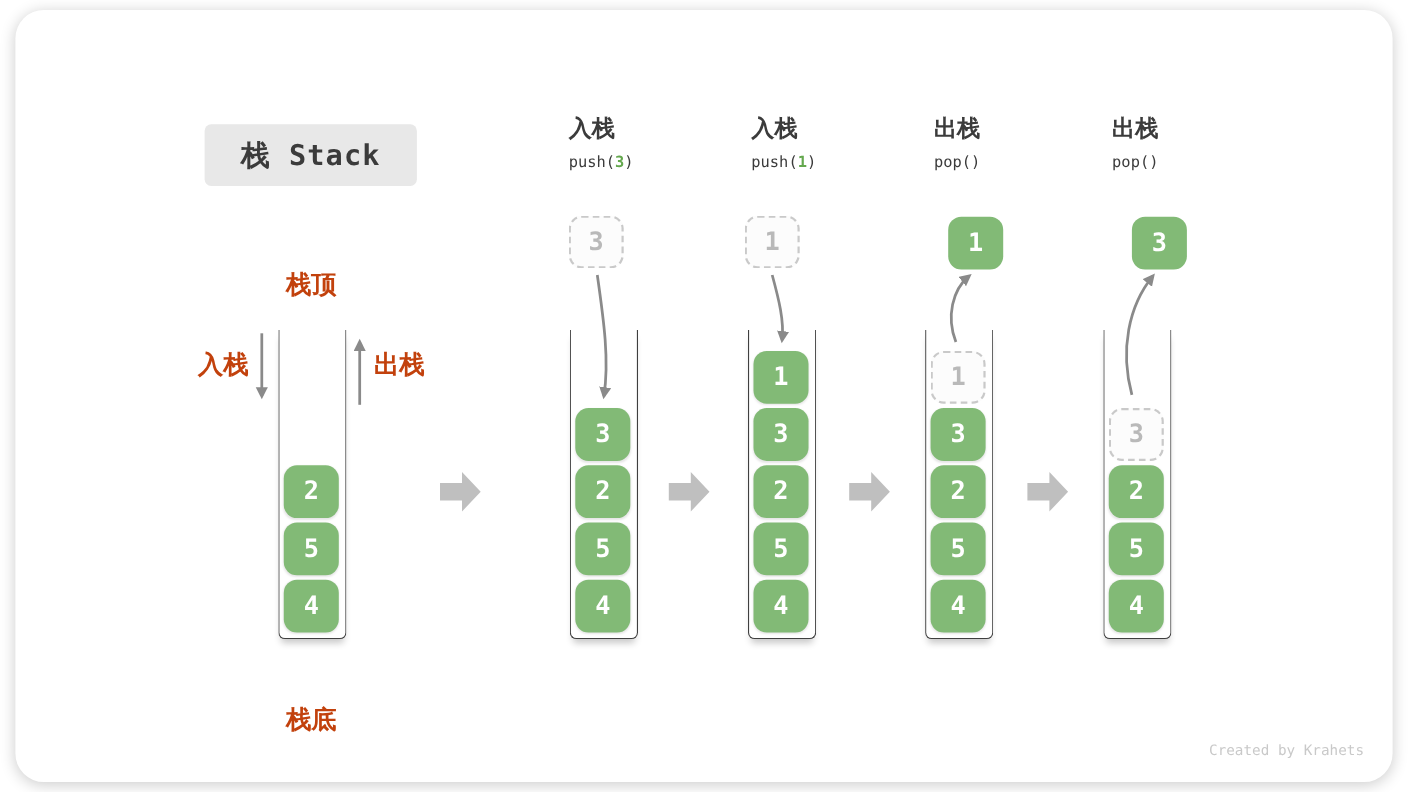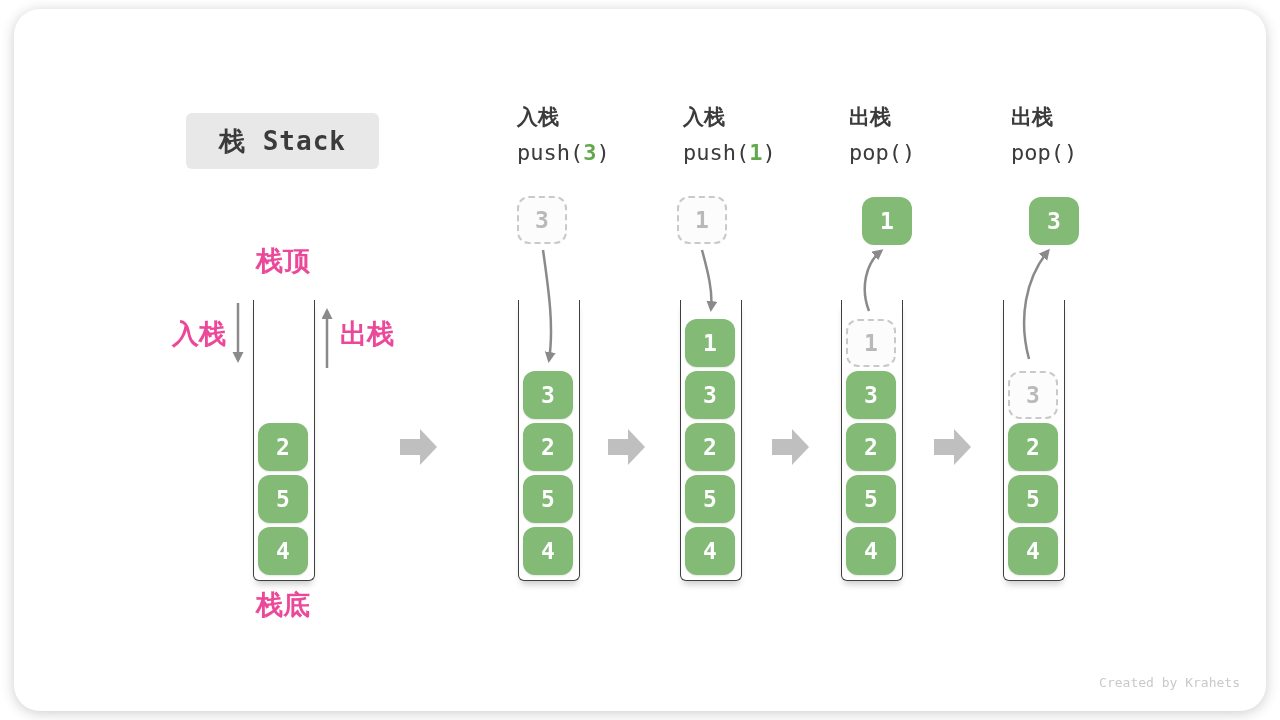--- a/index.html
+++ b/index.html
@@ -18,25 +18,25 @@
     background:#e8e8e8; border-radius:6px;
     display:flex; align-items:center; justify-content:center;
     font-family:"DejaVu Sans Mono", monospace;
     font-size:26px; font-weight:700; color:#3b3b3b; letter-spacing:1px;
   }
   .op {
     position:absolute; top:103px; display:flex; flex-direction:column; gap:9px;
   }
   .op-cjk { font-size:21px; font-weight:700; color:#3b3b3b; }
   .op-code {
-    font-family:"DejaVu Sans Mono", monospace; font-size:22px; color:#3b3b3b;
+    font-family:"DejaVu Sans Mono", monospace; font-size:14px; color:#3b3b3b;
   }
   .op-code .arg { color:#64a84e; font-weight:700; }
   .cjk-label {
-    position:absolute; font-size:27px; font-weight:700; color:#ec4899;
+    position:absolute; font-size:23px; font-weight:700; color:#c2410c;
     text-align:center;
   }
   .stack-container {
     position:absolute; top:300px; width:60px; height:280px;
     border-left:1.5px solid #3f3f3f; border-right:1.5px solid #3f3f3f;
     border-bottom:1.5px solid #3f3f3f; border-radius:0 0 6px 6px;
     box-shadow:0 6px 7px -3px rgba(0,0,0,0.22);
     background:#ffffff;
   }
   .cell {
@@ -85,21 +85,21 @@
   <div class="op" style="left:849px">
     <div class="op-cjk">出栈</div>
     <div class="op-code"><span>pop(</span><span class="arg"></span><span>)</span></div>
   </div>
   <div class="op" style="left:1011px">
     <div class="op-cjk">出栈</div>
     <div class="op-code"><span>pop(</span><span class="arg"></span><span>)</span></div>
   </div>
 
   <div class="cjk-label" style="left:233px; top:243px; width:100px;">栈顶</div>
-  <div class="cjk-label" style="left:233px; top:587px; width:100px;">栈底</div>
+  <div class="cjk-label" style="left:233px; top:639px; width:100px;">栈底</div>
   <div class="cjk-label" style="left:160px; top:316px; width:66px; text-align:right;">入栈</div>
   <div class="cjk-label" style="left:340px; top:316px; width:70px; text-align:left;">出栈</div>
 
   <div class="stack-container" style="left:253px"></div>
   <div class="stack-container" style="left:518px"></div>
   <div class="stack-container" style="left:680px"></div>
   <div class="stack-container" style="left:841px"></div>
   <div class="stack-container" style="left:1003px"></div>
 
   <div class="cell" style="left:258px; top:423px">2</div>

